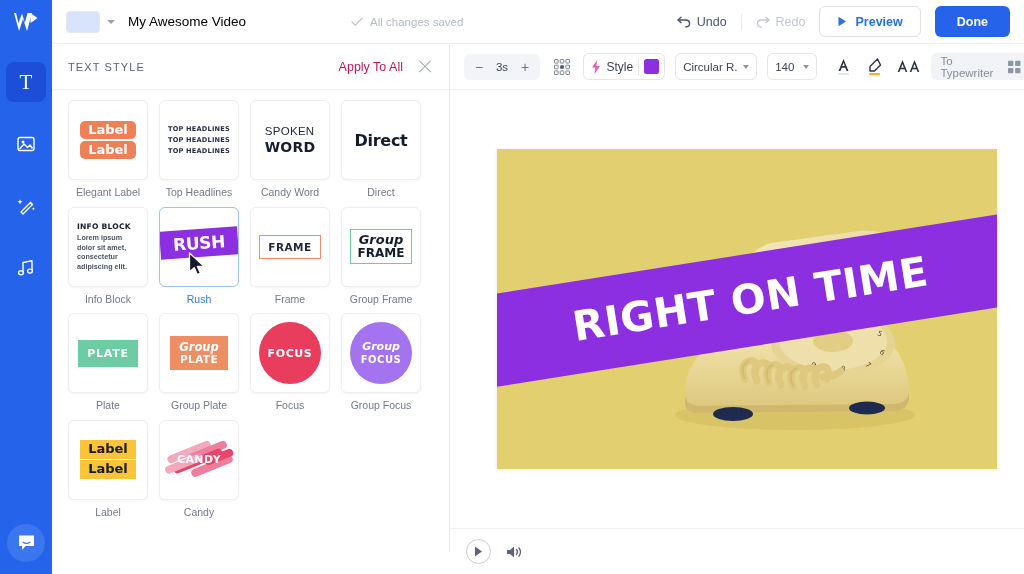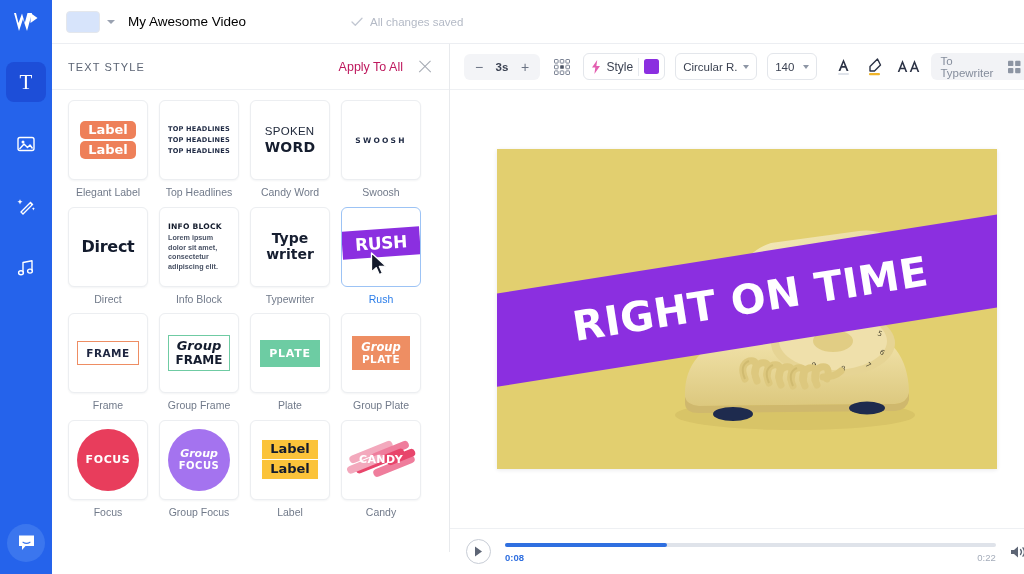--- a/index.html
+++ b/index.html
@@ -196,21 +196,21 @@
   }
   .pill {
     background: #f3f4f7; border-radius: 6px; height: 26px;
     display: flex; align-items: center; cursor: pointer;
   }
   .dur { padding: 0 4px; gap: 2px; }
   .dur .sgn {
     width: 22px; height: 22px; display: flex; align-items: center; justify-content: center;
     font-size: 14px; color: #6b7384; cursor: pointer; line-height: 1;
   }
-  .dur .val { font-size: 11.5px; color: #3b4252; font-weight: bold; min-width: 20px; text-align: center; }
+  .dur .val { font-size: 11.5px; color: #3b4252; font-weight: normal; min-width: 20px; text-align: center; }
   .gridicon { width: 26px; height: 26px; display: flex; align-items: center; justify-content: center; cursor: pointer; }
   .box {
     border: 1px solid #e3e6eb; border-radius: 6px; height: 27px; background: #fff;
     display: flex; align-items: center; padding: 0 7px; gap: 6px; cursor: pointer;
   }
   .style-box { gap: 5px; padding-right: 5px; }
   .style-label { font-size: 12px; color: #3b4252; }
   .swatch { width: 15px; height: 15px; border-radius: 2.5px; }
   .sep-v { width: 1px; height: 18px; background: #e6e9ee; }
   .font-box { width: 82px; justify-content: space-between; }
@@ -391,53 +391,38 @@
         <div class="card-cell">
           <div class="thumb">
             <div class="t-spoken">
               <div class="l1">SPOKEN</div>
               <div class="l2">WORD</div>
             </div>
           </div>
           <div class="cap">Candy Word</div>
         </div>
 
-        <div class="card-cell">
-          <div class="thumb">
-            <div class="t-swoosh">SWOOSH</div>
-          </div>
-          <div class="cap">Swoosh</div>
-        </div>
 
         <div class="card-cell">
           <div class="thumb">
             <div class="t-direct">Direct</div>
           </div>
           <div class="cap">Direct</div>
         </div>
 
         <div class="card-cell">
           <div class="thumb">
             <div class="t-info">
               <div class="ih">INFO BLOCK</div>
               <div class="ib">Lorem ipsum dolor sit amet, consectetur adipiscing elit.</div>
             </div>
           </div>
           <div class="cap">Info Block</div>
         </div>
 
-        <div class="card-cell">
-          <div class="thumb">
-            <div class="t-typewriter">
-              <div>Type</div>
-              <div>writer</div>
-            </div>
-          </div>
-          <div class="cap">Typewriter</div>
-        </div>
 
         <div class="card-cell selected">
           <div class="thumb">
             <div class="t-rush">
               <div class="bar">
                 <span>RUSH</span>
               </div>
             </div>
             <svg class="cursor-arrow" width="20" height="26" viewBox="0 0 20 26">
               <path d="M1.5 1 L1.5 20 L6.2 15.6 L9.3 22.6 L12.4 21.2 L9.4 14.4 L16 14.2 Z" fill="#131a2b" stroke="#ffffff" stroke-width="1.3" stroke-linejoin="round"></path>
@@ -669,29 +654,20 @@
         </div>
       </div>
     </div>
 
     <div class="playbar">
       <div class="play-btn">
         <svg width="9" height="11" viewBox="0 0 9 11">
           <path d="M1 0.5 L8 5.5 L1 10.5 Z" fill="#5d6575"></path>
         </svg>
       </div>
-      <div class="track-wrap">
-        <div class="track">
-          <div class="fill" id="fill" style="width: 33%;"></div>
-        </div>
-        <div class="tlabels">
-          <span class="cur">0:08</span>
-          <span class="tot">0:22</span>
-        </div>
-      </div>
       <div class="vol">
         <svg width="17" height="14" viewBox="0 0 17 14">
           <path d="M1 5 H4 L8 1.5 V12.5 L4 9 H1 Z" fill="#5d6575"></path>
           <path d="M10.5 4.5 Q12.5 7 10.5 9.5" fill="none" stroke="#5d6575" stroke-width="1.3" stroke-linecap="round"></path>
           <path d="M13 2.8 Q16 7 13 11.2" fill="none" stroke="#5d6575" stroke-width="1.3" stroke-linecap="round"></path>
         </svg>
       </div>
     </div>
   </div>
 
@@ -700,15 +676,41 @@
     <div class="chip-caret"></div>
     <div class="doc-title">My Awesome Video</div>
 
     <div class="saved">
       <svg width="12" height="10" viewBox="0 0 12 10">
         <path d="M1 5 L4.3 8.3 L11 1.3" fill="none" stroke="#c2c7d2" stroke-width="1.3" stroke-linecap="round" stroke-linejoin="round"></path>
       </svg>
       <span>All changes saved</span>
     </div>
 
+    <div class="top-right">
+      <div class="undo">
+        <svg width="14" height="12" viewBox="0 0 14 12">
+          <path d="M4 1.2 L1 4 L4 6.6" fill="none" stroke="#4b5468" stroke-width="1.4" stroke-linecap="round" stroke-linejoin="round"></path>
+          <path d="M1.4 4 H8.5 Q12.6 4 12.6 7.6 Q12.6 11 8.8 11" fill="none" stroke="#4b5468" stroke-width="1.4" stroke-linecap="round"></path>
+        </svg>
+        <span>Undo</span>
+      </div>
+      <div class="div-v"></div>
+      <div class="redo">
+        <svg width="14" height="12" viewBox="0 0 14 12">
+          <path d="M10 1.2 L13 4 L10 6.6" fill="none" stroke="#c3c8d2" stroke-width="1.4" stroke-linecap="round" stroke-linejoin="round"></path>
+          <path d="M12.6 4 H5.5 Q1.4 4 1.4 7.6 Q1.4 11 5.2 11" fill="none" stroke="#c3c8d2" stroke-width="1.4" stroke-linecap="round"></path>
+        </svg>
+        <span>Redo</span>
+      </div>
+      <div class="btn-preview">
+        <svg width="10" height="11" viewBox="0 0 10 11">
+          <path d="M1.5 0.8 L9 5.5 L1.5 10.2 Z" fill="#2b6fe0"></path>
+        </svg>
+        <span>Preview</span>
+      </div>
+      <div class="btn-done">
+        <span>Done</span>
+      </div>
+    </div>
   </div>
 
 </div>
 
 </body></html>

